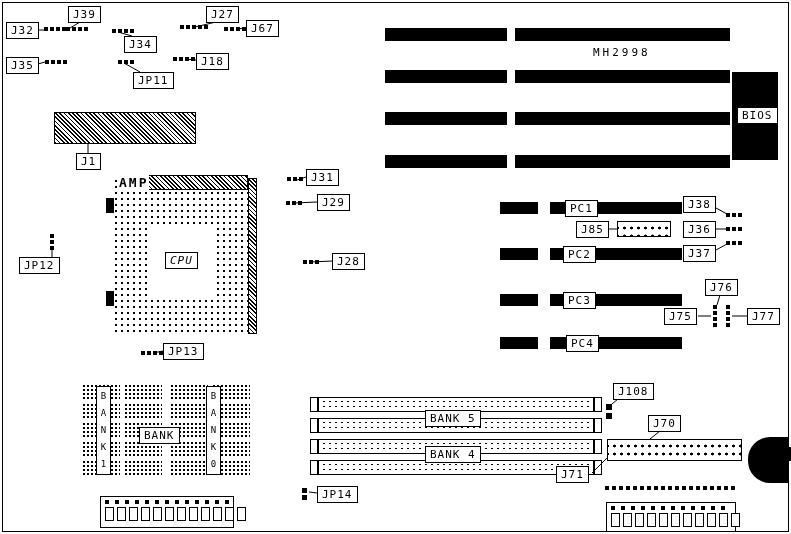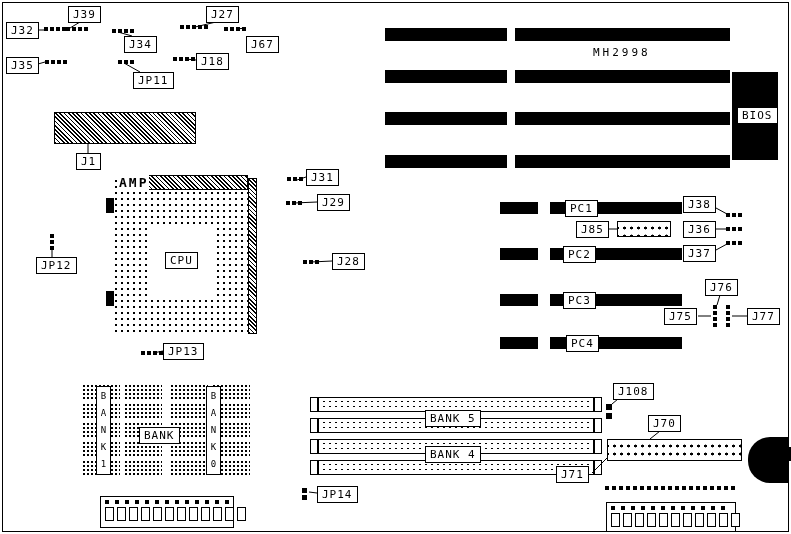--- a/index.html
+++ b/index.html
@@ -319,33 +319,33 @@
       <div class="pin" style="width: 4px; height: 4px;"></div>
       <div class="pin" style="width: 4px; height: 4px;"></div>
       <div class="pin" style="width: 4px; height: 4px;"></div>
       <div class="pin" style="width: 4px; height: 4px;"></div>
     </div>
     <div class="kbd" style="left: 748px; top: 437px; width: 40px; height: 46px; border-radius: 22px 0px 0px 22px;"></div>
     <div class="kbd" style="left: 786px; top: 447px; width: 5px; height: 14px;"></div>
     <div class="lbl" style="left: 6px; top: 22px;">J32</div>
     <div class="lbl" style="left: 68px; top: 6px;">J39</div>
     <div class="lbl" style="left: 206px; top: 6px;">J27</div>
-    <div class="lbl" style="left: 246px; top: 36px;">J67</div>
+    <div class="lbl" style="left: 246px; top: 20px;">J67</div>
     <div class="lbl" style="left: 124px; top: 36px;">J34</div>
     <div class="lbl" style="left: 6px; top: 57px;">J35</div>
     <div class="lbl" style="left: 196px; top: 53px;">J18</div>
     <div class="lbl" style="left: 133px; top: 72px;">JP11</div>
     <div class="lbl" style="left: 76px; top: 153px;">J1</div>
-    <div class="lbl" style="left: 36px; top: 257px;">JP12</div>
+    <div class="lbl" style="left: 19px; top: 257px;">JP12</div>
     <div class="lbl" style="left: 163px; top: 343px;">JP13</div>
     <div class="lbl" style="left: 306px; top: 169px;">J31</div>
     <div class="lbl" style="left: 317px; top: 194px;">J29</div>
     <div class="lbl" style="left: 332px; top: 253px;">J28</div>
     <div class="lbl" style="left: 737px; top: 107px;">BIOS</div>
-    <div class="lbl" style="left: 165px; top: 252px;">CPU</div>
+    <div class="lbl" style="left: 165px; top: 252px; font-style: italic;">CPU</div>
     <div class="lbl" style="left: 565px; top: 200px;">PC1</div>
     <div class="lbl" style="left: 563px; top: 246px;">PC2</div>
     <div class="lbl" style="left: 563px; top: 292px;">PC3</div>
     <div class="lbl" style="left: 566px; top: 335px;">PC4</div>
     <div class="lbl" style="left: 576px; top: 221px;">J85</div>
     <div class="lbl" style="left: 683px; top: 196px;">J38</div>
     <div class="lbl" style="left: 683px; top: 221px;">J36</div>
     <div class="lbl" style="left: 683px; top: 245px;">J37</div>
     <div class="lbl" style="left: 705px; top: 279px;">J76</div>
     <div class="lbl" style="left: 664px; top: 308px;">J75</div>

